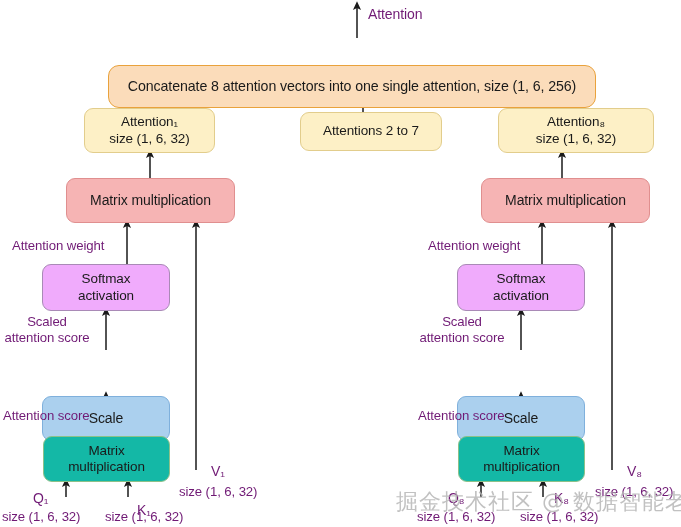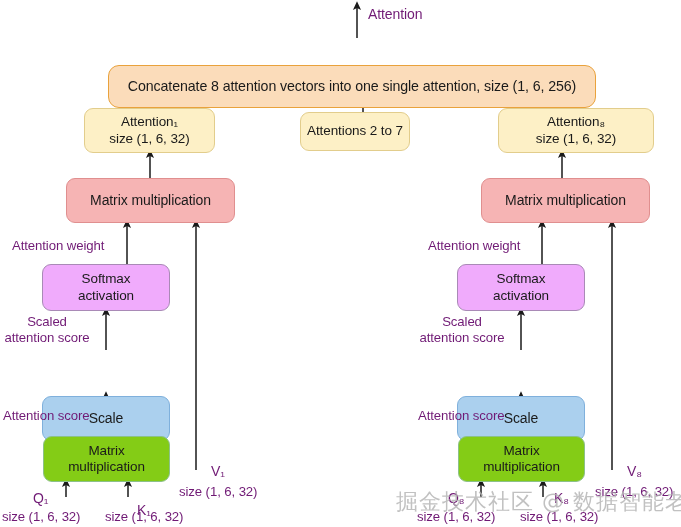--- a/index.html
+++ b/index.html
@@ -52,21 +52,21 @@
     background: #f0abfc;
     border: 1.4px solid #a98ab6;
   }
   .node-scale {
     background: #abd0ee;
     border: 1.4px solid #7fb0dc;
     font-size: 14px;
     margin-top: 46px;
   }
   .node-matmul-green {
-    background: #84cc16;
+    background: #14b8a6;
     border: 1.4px solid #8cc189;
   }
 
   
   .label {
     position: absolute;
     font-size: 13.2px;
     line-height: 1.2;
     letter-spacing: -0.1px;
     color: #701a75;
@@ -144,21 +144,21 @@
     </g>
   </svg>
 
   <div class="label" style="left:368px; top:6px; font-size:14px;">Attention</div>
 
   <div class="node node-concat" style="left:108px; top:38px; width:488px; height:43px;">Concatenate 8 attention vectors into one single attention, size (1, 6, 256)</div>
 
   <div class="node node-attn" style="left:84px; top:108px; width:131px; height:45px;">Attention₁
 size (1, 6, 32)</div>
 
-  <div class="node node-attn" style="left:300px; top:112px; width:110px; height:39px;">Attentions 2 to 7</div>
+  <div class="node node-attn" style="left:300px; top:112px; width:142px; height:39px;">Attentions 2 to 7</div>
 
   <div class="node node-attn" style="left:498px; top:108px; width:156px; height:45px;">Attention₈
 size (1, 6, 32)</div>
 
   <div class="node node-matmul-pink" style="left:66px; top:178px; width:169px; height:45px;">Matrix multiplication</div>
 
   <div class="label" style="left:12px; top:238px;">Attention weight</div>
 
   <div class="node node-softmax" style="left:42px; top:264px; width:128px; height:47px;">Softmax
 activation</div>

